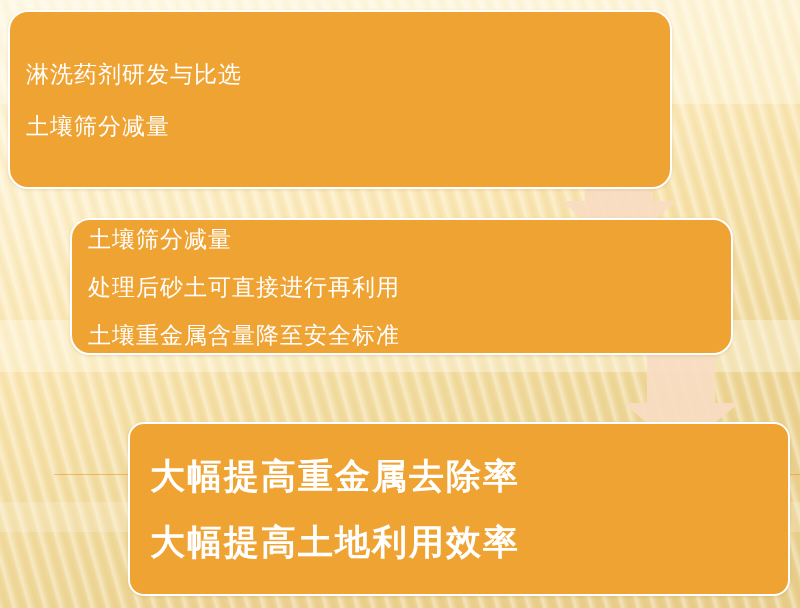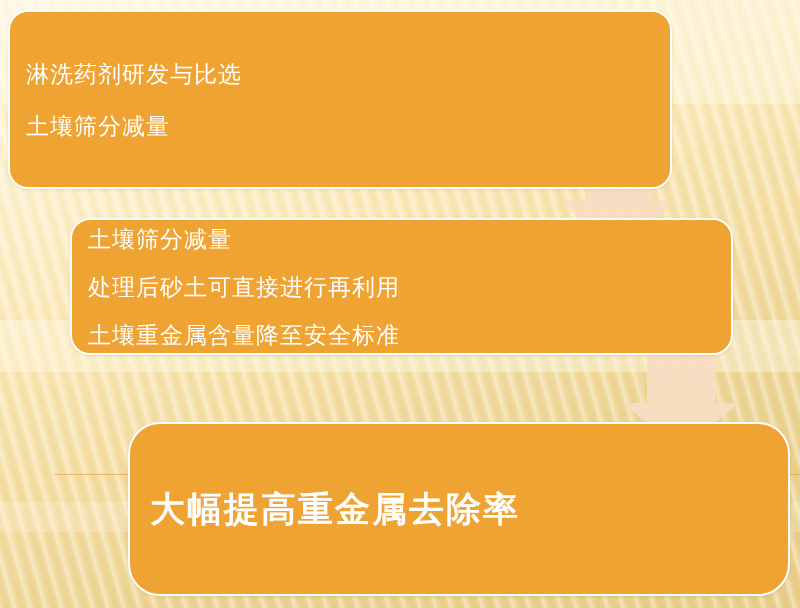--- a/index.html
+++ b/index.html
@@ -117,21 +117,21 @@
     width: 663px; height: 137px;
     border-radius: 20px;
   }
   #box-results .box-lines { padding-left: 16px; gap: 22px; }
   #box-results .line { font-size: 23px; line-height: 26px; }
 
   
   #box-outcomes {
     left: 128px; top: 422px;
     width: 662px; height: 174px;
-    border-radius: 32px;
+    border-radius: 16px;
   }
   #box-outcomes .box-lines { padding-left: 20px; gap: 26px; }
   #box-outcomes .line {
     font-size: 35px;
     line-height: 40px;
     font-weight: bold;
     letter-spacing: 2px;
   }
 </style>
 </head>
@@ -168,16 +168,17 @@
     <div class="box-lines">
       <div class="line">土壤筛分减量</div>
       <div class="line">处理后砂土可直接进行再利用</div>
       <div class="line">土壤重金属含量降至安全标准</div>
     </div>
   </div>
 
   <div class="box" id="box-outcomes">
     <div class="box-lines">
       <div class="line">大幅提高重金属去除率</div>
+      <div class="line">大幅提高土地利用效率</div>
     </div>
   </div>
 
 </div>
 
 </body></html>

